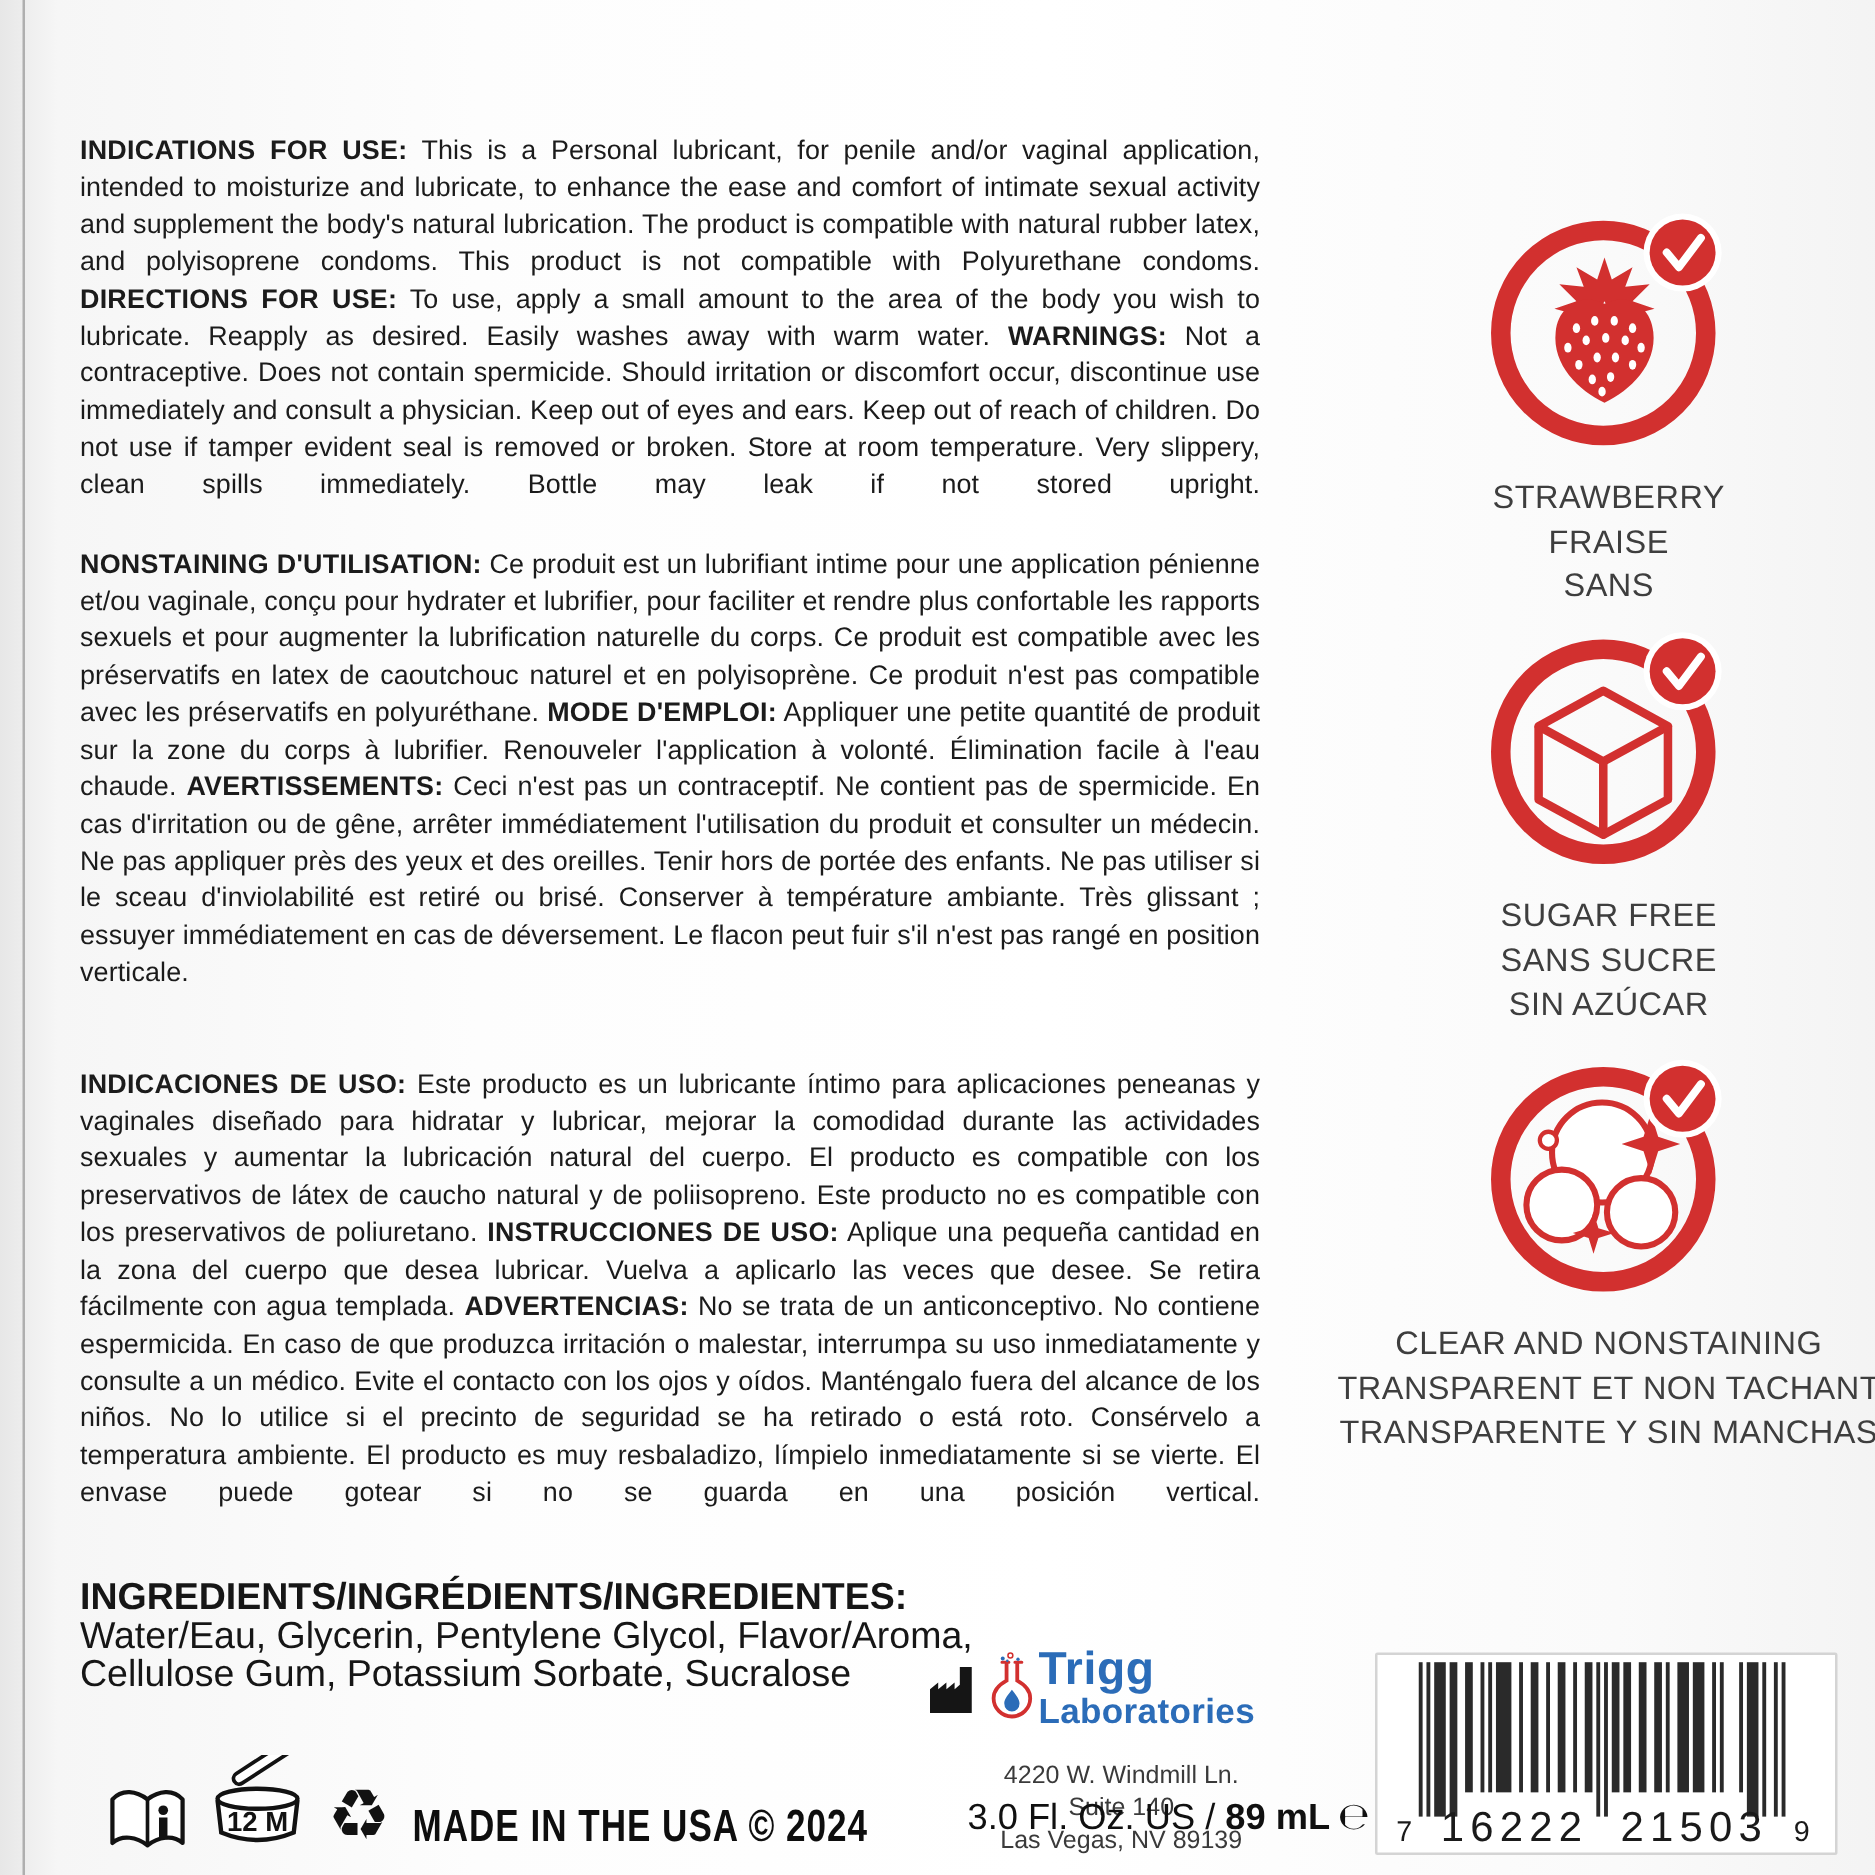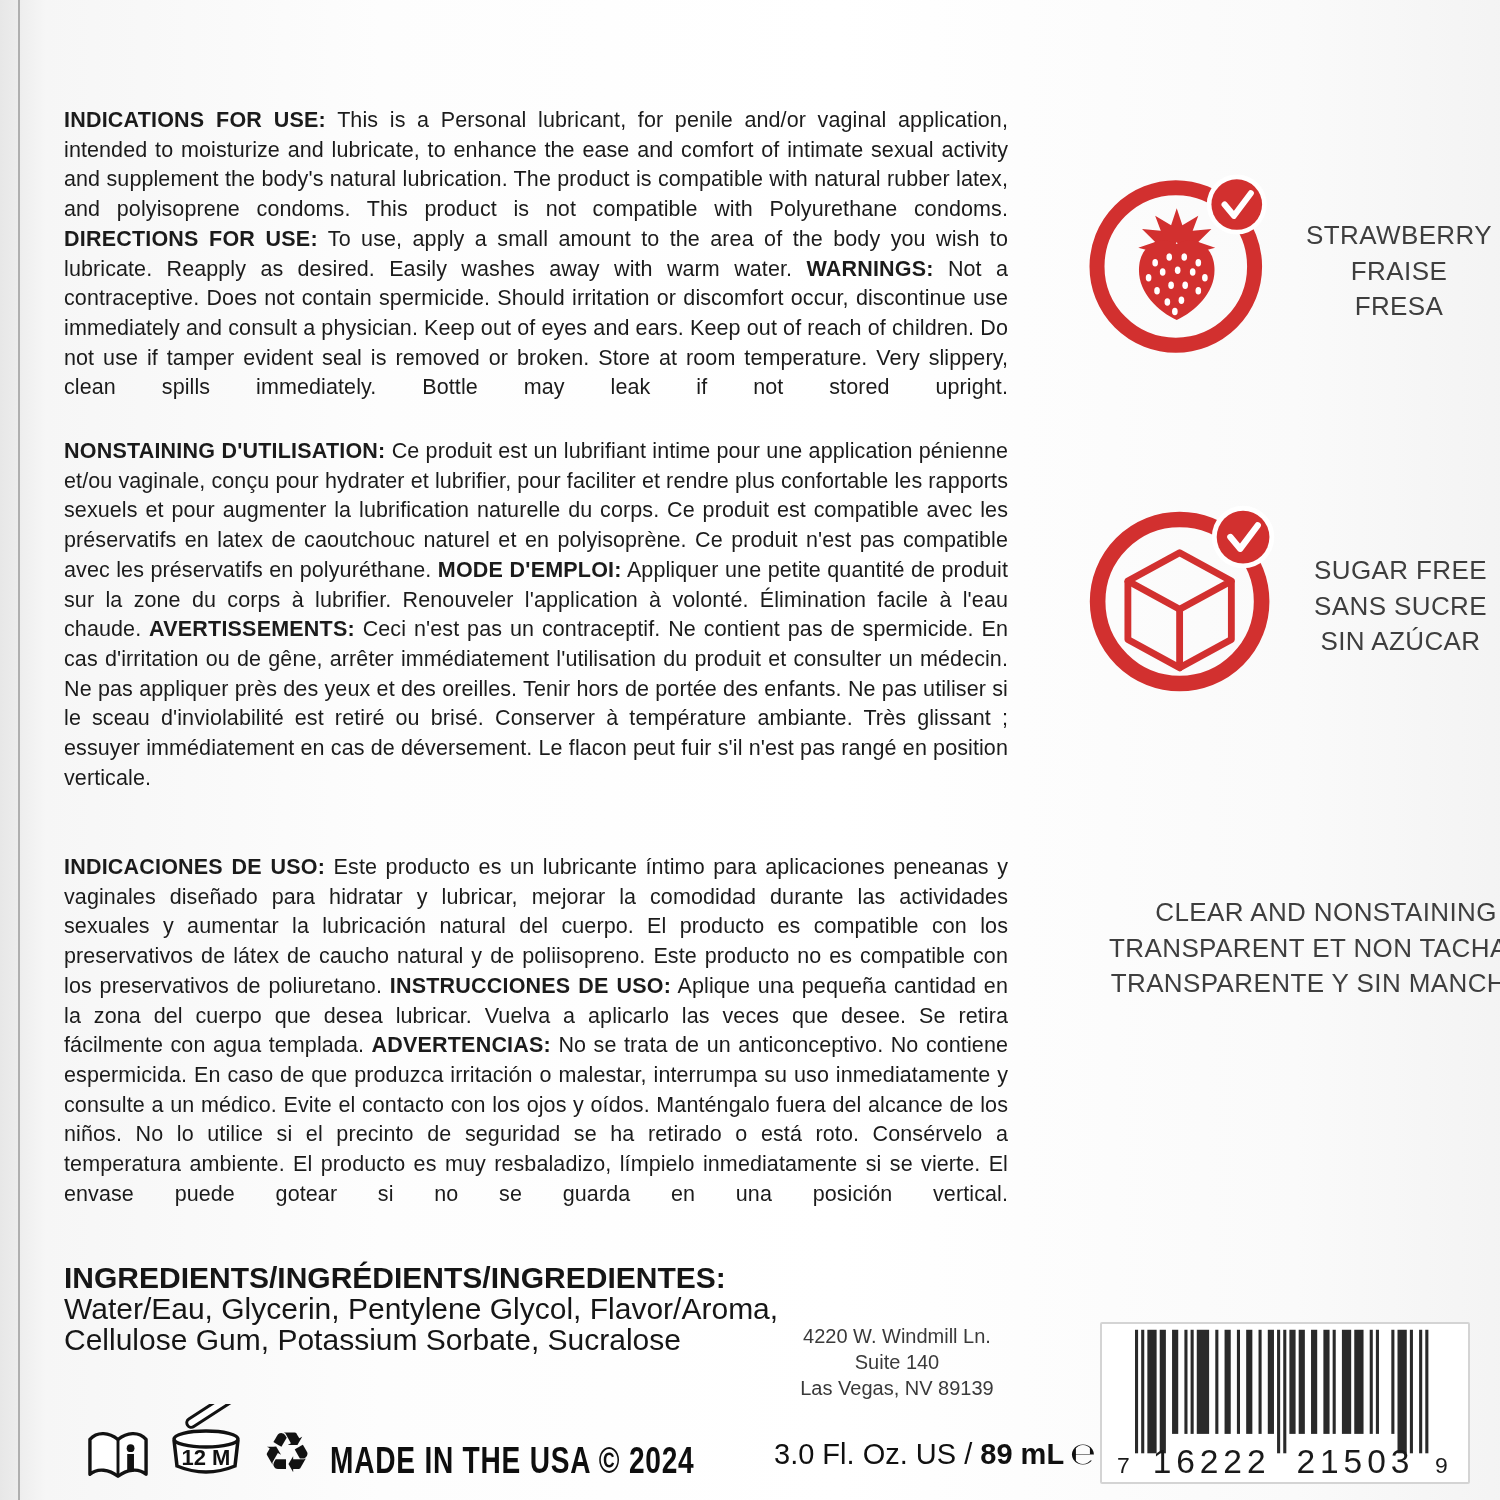--- a/index.html
+++ b/index.html
@@ -14,21 +14,21 @@
     font-size:21.5px;line-height:29.7px;letter-spacing:.1px;
     text-align:justify;text-align-last:justify;color:#1b1b1b;}
   .para strong{font-weight:700;letter-spacing:.2px;}
   #para-en{top:106px;}
   #para-fr{top:437px;}
   #para-es{top:853px;}
   .ingredients{position:absolute;left:64px;top:1262px;width:810px;margin:0;
     font-size:30px;line-height:31px;text-align:left;color:#161616;}
   .ingredients strong{font-weight:700;}
   
-  .badge{position:absolute;left:1082px;width:410px;display:flex;flex-direction:row;align-items:center;gap:27px;}
+  .badge{position:absolute;left:1082px;width:410px;display:flex;flex-direction:column;align-items:center;}
   #badge-strawberry{top:163px;}
   #badge-sugarfree{top:498px;}
   #badge-clear{top:840px;}
   .badge svg.ring{width:205px;height:205px;display:block;}
   .caption{margin-top:12px;text-align:center;font-size:26px;line-height:35.5px;
     color:#3e3e3e;letter-spacing:.4px;white-space:nowrap;}
   
   .mfr{position:absolute;left:744px;top:1308px;width:260px;}
   .mfr-row{display:flex;align-items:flex-start;}
   .factory{margin-top:16px;}
@@ -115,21 +115,21 @@
       </g>
       <g>
         <circle cx="165" cy="40" r="32" fill="#ffffff"></circle>
         <circle cx="165" cy="40" r="27" fill="#d2302f"></circle>
         <path d="M152 40 L162 52 L180 28" stroke="#ffffff" stroke-width="6.5" fill="none" stroke-linecap="round" stroke-linejoin="round"></path>
       </g>
     </svg>
     <div class="caption">
       <div>STRAWBERRY</div>
       <div>FRAISE</div>
-      <div>FRESA</div>
+      <div>SANS</div>
     </div>
   </div>
 
   <div class="badge" id="badge-sugarfree">
     <svg class="ring" viewBox="0 0 210 210">
       <circle cx="100" cy="106" r="84" fill="none" stroke="#d2302f" stroke-width="16"></circle>
       <g fill="none" stroke="#d2302f" stroke-width="7" stroke-linejoin="round">
         <path d="M100 56 L153 85 L100 114 L47 85 Z"></path>
         <path d="M47 85 L47 145 L100 174 L100 114"></path>
         <path d="M153 85 L153 145 L100 174"></path>
@@ -163,20 +163,38 @@
       </g>
     </svg>
     <div class="caption">
       <div>CLEAR AND NONSTAINING</div>
       <div>TRANSPARENT ET NON TACHANT</div>
       <div>TRANSPARENTE Y SIN MANCHAS</div>
     </div>
   </div>
 
   <div class="mfr">
+    <div class="mfr-row">
+      <svg class="factory" width="62" height="56" viewBox="0 0 70 62">
+        <path d="M0 62 L0 30 L11 21 L11 30 L22 21 L22 30 L33 21 L33 30 L40 24 L40 0 L56 0 L56 62 Z" fill="#151515"></path>
+      </svg>
+      <svg class="flask" width="58" height="84" viewBox="0 0 64 90">
+        <path d="M25 14 L25 36 C14 42 8 50 8 59 A24 24 0 0 0 56 59 C56 50 50 42 39 36 L39 14" fill="none" stroke="#d2302f" stroke-width="5" stroke-linecap="round"></path>
+        <path d="M19 12 L28 12 M36 12 L45 12" stroke="#d2302f" stroke-width="4" stroke-linecap="round"></path>
+        <path d="M32 48 C39 57 42 61 42 66 A10 10.5 0 0 1 22 66 C22 61 25 57 32 48 Z" fill="#2b6cb8"></path>
+        <circle cx="20" cy="7" r="2.6" fill="#2b6cb8"></circle>
+        <circle cx="30" cy="3" r="3.2" fill="none" stroke="#d2302f" stroke-width="2"></circle>
+        <circle cx="40" cy="8" r="2.2" fill="#2b6cb8"></circle>
+        <circle cx="26" cy="10" r="1.6" fill="#2b6cb8"></circle>
+      </svg>
+      <div class="brand">
+        <div class="brand-top">Trigg</div>
+        <div class="brand-bottom">Laboratories</div>
+      </div>
+    </div>
     <div class="addr">
       <div>4220 W. Windmill Ln. Suite 140</div>
       <div>Las Vegas, NV 89139</div>
     </div>
   </div>
 
   <div class="footer-icons">
     <svg width="64" height="60" viewBox="0 0 66 62">
       <path d="M4 16 C12 7 24 9 33 16 C42 9 54 7 62 16 L62 52 C54 45 42 47 33 54 C24 47 12 45 4 52 Z" fill="#ffffff" stroke="#121212" stroke-width="3.5" stroke-linejoin="round"></path>
       <path d="M33 16 L33 54" stroke="#121212" stroke-width="3"></path>

